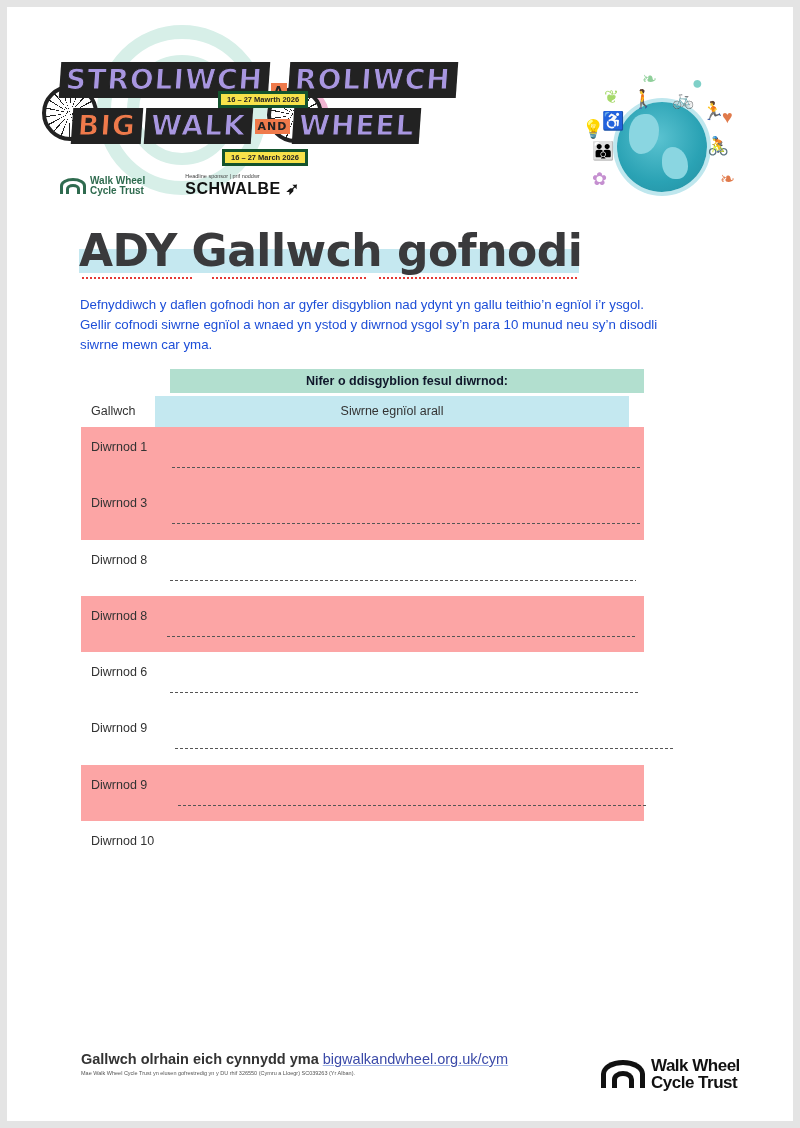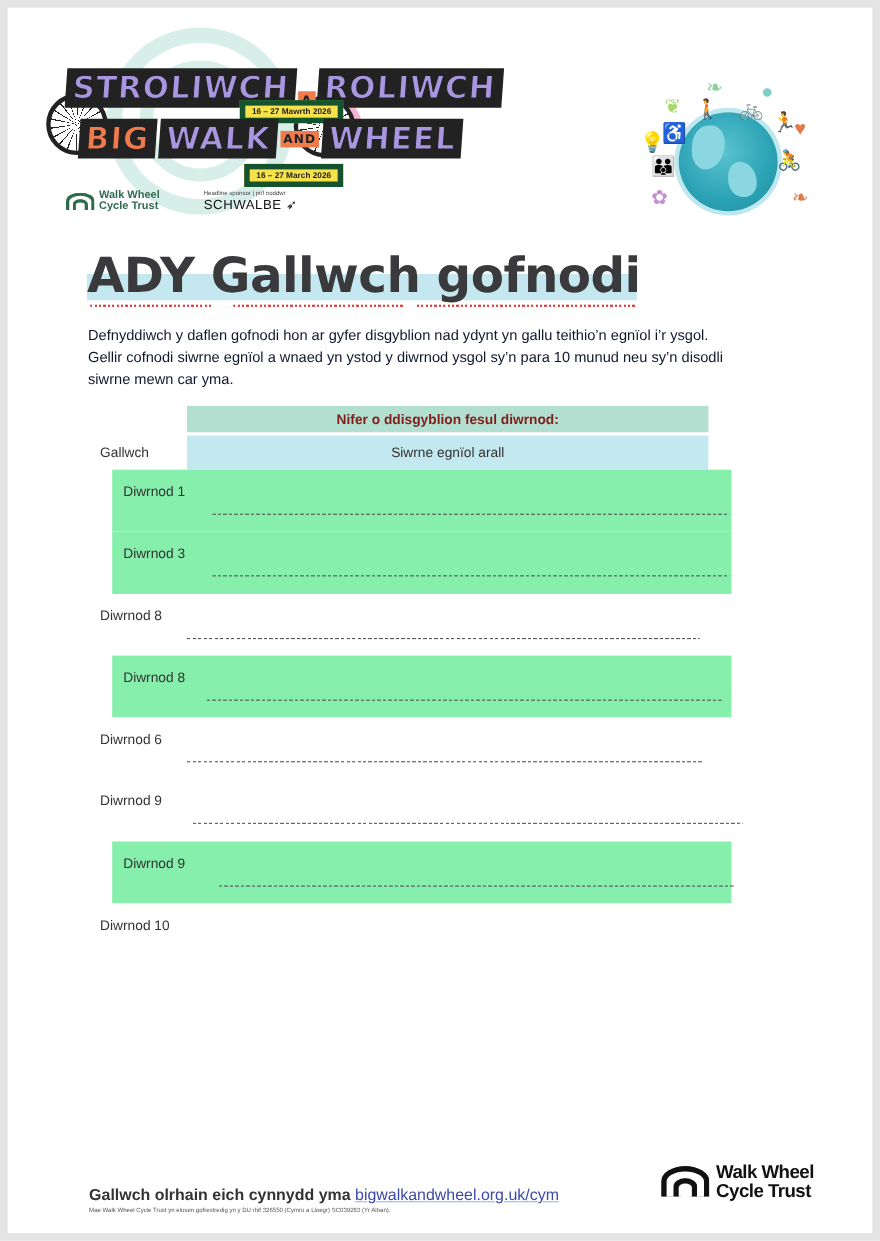--- a/index.html
+++ b/index.html
@@ -39,37 +39,37 @@
   .orange { color:#ef7a4b; }
   .small-a {
     font-size:12px; background:#ef7a4b; color:#222; padding:1px 3px; margin:0 2px;
     align-self:flex-end;
   }
   .small-and {
     font-size:11px; background:#ef7a4b; color:#222; padding:1px 3px; margin:0 3px;
   }
   .date-tag {
     position:absolute; background:#f7e24a; color:#222; font-size:7.5px; font-weight:bold;
-    padding:1px 6px; border:5px solid #14532d;
+    padding:1px 6px; border:3px solid #14532d;
   }
   .date1 { left:176px; top:66px; }
   .date2 { left:180px; top:124px; }
   .sub-logos { position:absolute; left:18px; top:148px; display:flex; gap:40px; align-items:center; }
   .wwct-small { display:flex; align-items:center; gap:4px; }
   .wwct-small .arcs { position:relative; width:26px; height:16px; }
   .arc {
     position:absolute; border-radius:50% 50% 0 0; border:3px solid #2f6b4f; border-bottom:none;
     box-sizing:border-box;
   }
   .wwct-small .arc.a1 { left:0; top:0; width:26px; height:16px; }
   .wwct-small .arc.a2 { left:6px; top:6px; width:14px; height:10px; }
   .wwct-small .txt { color:#2f6b4f; font-size:10px; font-weight:bold; line-height:10px; }
   .sponsor { display:flex; flex-direction:column; }
   .sponsor .cap { font-size:5.5px; color:#444; }
-  .sponsor .name { font-size:12px; font-weight:normal; color:#111; letter-spacing:0.5px; }
+  .sponsor .name { font-size:16px; font-weight:bold; color:#111; letter-spacing:0.5px; }
 
   
   .globe-wrap { position:absolute; left:565px; top:55px; width:190px; height:140px; }
   .globe {
     position:absolute; left:45px; top:40px; width:90px; height:90px; border-radius:50%;
     background:radial-gradient(circle at 45% 40%, #5bc3d1 0%, #2aa2b4 60%, #238da0 100%);
     box-shadow:0 0 0 4px #bfe7ee;
   }
   .globe .land1 { position:absolute; left:12px; top:12px; width:30px; height:40px; border-radius:50% 40% 60% 40%; background:#8ad6e1; }
   .globe .land2 { position:absolute; left:45px; top:45px; width:26px; height:32px; border-radius:40% 60% 40% 50%; background:#8ad6e1; }
@@ -80,47 +80,47 @@
   .title-hl { position:absolute; left:0; top:22px; width:500px; height:24px; background:#c5e8f0; }
   .title {
     position:relative; font-family:"DejaVu Sans", sans-serif; font-weight:bold;
     font-size:44px; color:#3a3a3c; letter-spacing:-0.5px; line-height:48px; margin:0;
   }
   .spell { position:absolute; top:50px; height:2px;
     background:repeating-linear-gradient(90deg,#e53935 0 2px,transparent 2px 4px); }
 
   .intro {
     position:absolute; left:73px; top:288px; width:580px; font-size:13.3px; line-height:20px;
-    color:#0f172a;
+    color:#1d4ed8;
   }
 
   
   .tbl { position:absolute; left:74px; top:362px; width:570px; }
   .hdr1 {
     position:absolute; left:89px; top:0; width:474px; height:24px; background:#b2dfcf;
-    font-size:12.5px; font-weight:bold; color:#7f1d1d; text-align:center; line-height:24px;
+    font-size:12.5px; font-weight:bold; color:#0f172a; text-align:center; line-height:24px;
   }
   .hdr2 {
-    position:absolute; left:89px; top:27px; width:474px; height:31px; background:#c4e8f0;
+    position:absolute; left:74px; top:27px; width:474px; height:31px; background:#c4e8f0;
     font-size:12.5px; color:#333; text-align:center; line-height:31px;
   }
   .hdr-day {
     position:absolute; left:10px; top:27px; height:31px; line-height:31px; font-size:12.5px; color:#333;
   }
   .rows { position:absolute; left:0; top:58px; width:570px; }
   .row { position:relative; height:56.3px; }
-  .row.shaded { background:#86efac; width:563px;margin-left:21px; }
+  .row.shaded { background:#fca5a5; width:563px; }
   .row .day { position:absolute; left:10px; top:13px; font-size:12.5px; color:#333; }
   .row .line {
     position:absolute; left:91px; width:470px; top:40px; height:1px;
     background:repeating-linear-gradient(90deg,#555 0 3px,transparent 3px 5px);
   }
 
   
-  .footer { position:absolute; left:74px; top:1044px;margin-top:28px; }
+  .footer { position:absolute; left:74px; top:1044px; }
   .footer .track { font-size:14.5px; font-weight:bold; color:#333; }
   .footer .track a { color:#3b4aa8; text-decoration:underline; text-decoration-color:#9fb3e8; font-weight:normal; }
   .footer .legal { font-size:5.5px; color:#555; margin-top:3px; }
   .wwct-big { position:absolute; left:594px; top:1050px; display:flex; align-items:center; gap:6px; }
   .wwct-big .arcs { position:relative; width:44px; height:28px; }
   .wwct-big .arc { border-color:#111; border-width:5px; }
   .wwct-big .arc.a1 { left:0; top:0; width:44px; height:28px; }
   .wwct-big .arc.a2 { left:11px; top:11px; width:22px; height:17px; }
   .wwct-big .txt { color:#111; font-size:17px; font-weight:bold; line-height:17px; letter-spacing:-0.5px; }
 </style>

